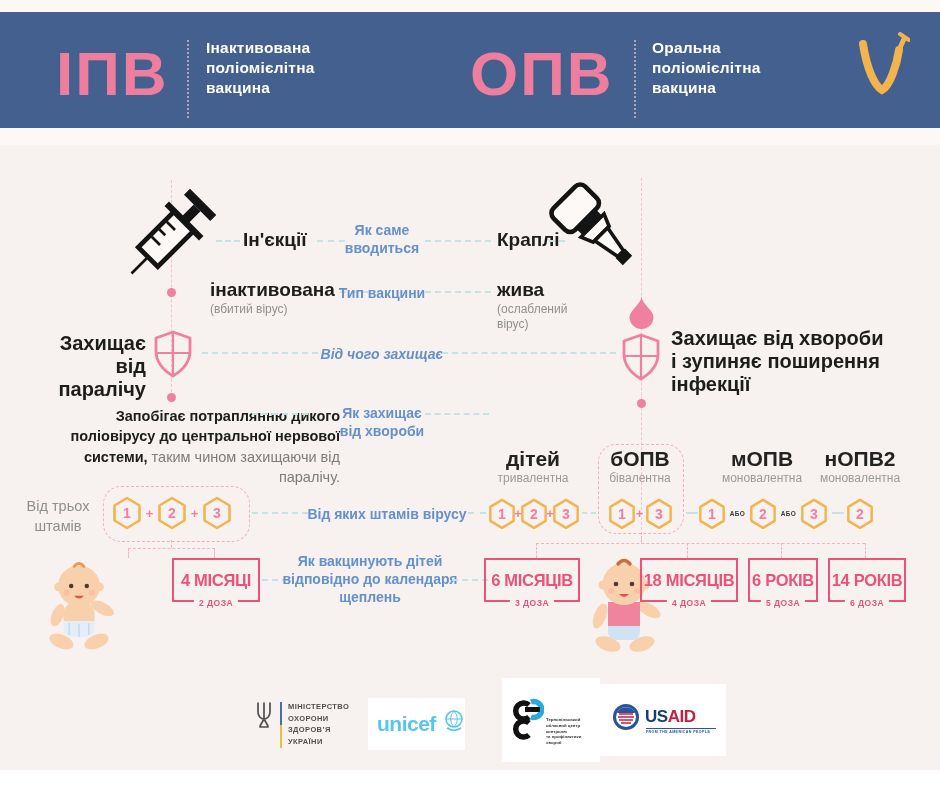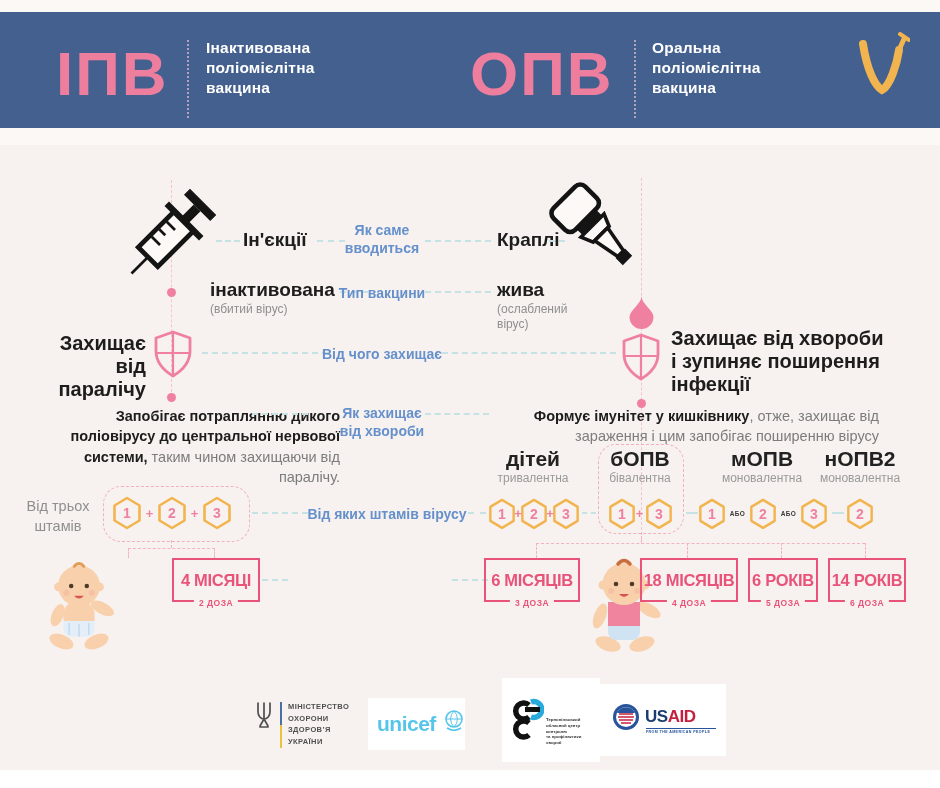--- a/index.html
+++ b/index.html
@@ -140,21 +140,21 @@
   <div class="abs big2 pre" style="left:28px;top:332px;width:118px;text-align:right;">Захищає
 від паралічу</div>
   <span class="abs" style="left:151px;top:328px;">
     <svg width="44" height="52" viewBox="0 0 44 50">
       <path d="M22 3 L39 9 V22 C39 33 32 41 22 47 C12 41 5 33 5 22 V9 Z" fill="none" stroke="#f0809f" stroke-width="2.8" stroke-linejoin="round"></path>
       <line x1="5" y1="24" x2="39" y2="24" stroke="#f0809f" stroke-width="2.2"></line>
       <line x1="22" y1="3" x2="22" y2="47" stroke="#f0809f" stroke-width="2.2"></line>
     </svg>
   </span>
   <div class="seg" style="left:202px;top:352px;width:126px;"></div>
-  <div class="blue-label" style="left:297px;top:345px;width:170px;">Від чого захищає</div>
+  <div class="blue-label" style="left:297px;top:345px;width:170px;font-style:italic;">Від чого захищає</div>
   <div class="seg" style="left:442px;top:352px;width:174px;"></div>
   <span class="abs" style="left:619px;top:331px;">
     <svg width="44" height="52" viewBox="0 0 44 50">
       <path d="M22 3 L39 9 V22 C39 33 32 41 22 47 C12 41 5 33 5 22 V9 Z" fill="none" stroke="#f0809f" stroke-width="2.8" stroke-linejoin="round"></path>
       <line x1="5" y1="24" x2="39" y2="24" stroke="#f0809f" stroke-width="2.2"></line>
       <line x1="22" y1="3" x2="22" y2="47" stroke="#f0809f" stroke-width="2.2"></line>
     </svg>
   </span>
   <div class="abs big2 pre" style="left:671px;top:327px;width:255px;">Захищає від хвороби
 і зупиняє поширення
@@ -163,23 +163,20 @@
   <div class="dot" style="left:167px;top:393px;"></div>
   <div class="dot" style="left:637px;top:399px;"></div>
 
   <div class="abs para" style="left:28px;top:406px;width:312px;">
     <b>Запобігає потраплянню дикого поліовірусу до центральної нервової системи,</b><span> таким чином захищаючи від паралічу.</span>
   </div>
   <div class="seg" style="left:252px;top:413px;width:56px;"></div>
   <div class="blue-label pre" style="left:312px;top:404px;width:140px;">Як захищає
 від хвороби</div>
   <div class="seg" style="left:425px;top:413px;width:64px;"></div>
-  <div class="abs para" style="left:497px;top:406px;width:382px;">
-    <b>Формує імунітет у кишківнику</b><span>, отже, захищає від зараження і цим запобігає поширенню вірусу</span>
-  </div>
 
   <div class="abs gray pre" style="left:20px;top:497px;width:76px;font-size:14.5px;text-align:center;line-height:1.35;">Від трьох
 штамів</div>
 
   <div class="dashbox" style="left:103px;top:486px;width:145px;height:54px;"></div>
   <span class="hex" style="left:112px;top:496px;">
     <svg viewBox="0 0 30 34">
         <polygon points="15,2 27.5,9.5 27.5,24.5 15,32 2.5,24.5 2.5,9.5" fill="none" stroke="#f2b44e" stroke-width="2.6" stroke-linejoin="round"></polygon>
       </svg>
     <b>1</b>
@@ -312,20 +309,23 @@
       <path d="M35 40 q5 6 10 0 z" fill="#d9534f"></path>
     </svg>
   </span>
 
   <div class="agebox" style="left:172px;top:558px;width:84px;">
     <span>4 МІСЯЦІ</span>
     <span class="dose">2 ДОЗА</span>
   </div>
 
   <div class="seg" style="left:262px;top:579px;width:26px;"></div>
+  <div class="blue-label pre" style="left:280px;top:552px;width:180px;">Як вакцинують дітей
+відповідно до календаря
+щеплень</div>
   <div class="seg" style="left:452px;top:579px;width:36px;"></div>
 
   <div class="agebox" style="left:484px;top:558px;width:92px;">
     <span>6 МІСЯЦІВ</span>
     <span class="dose">3 ДОЗА</span>
   </div>
 
   <span class="abs" style="left:584px;top:552px;">
     <svg width="80" height="100" viewBox="0 0 80 100">
       <ellipse cx="16" cy="64" rx="6" ry="13" fill="#f8d0ac" transform="rotate(20 16 64)"></ellipse>

